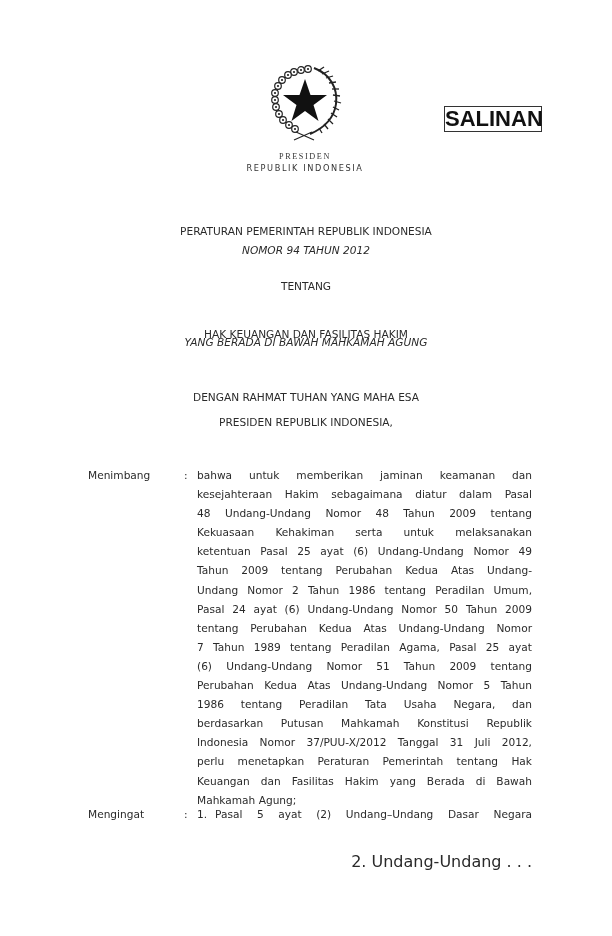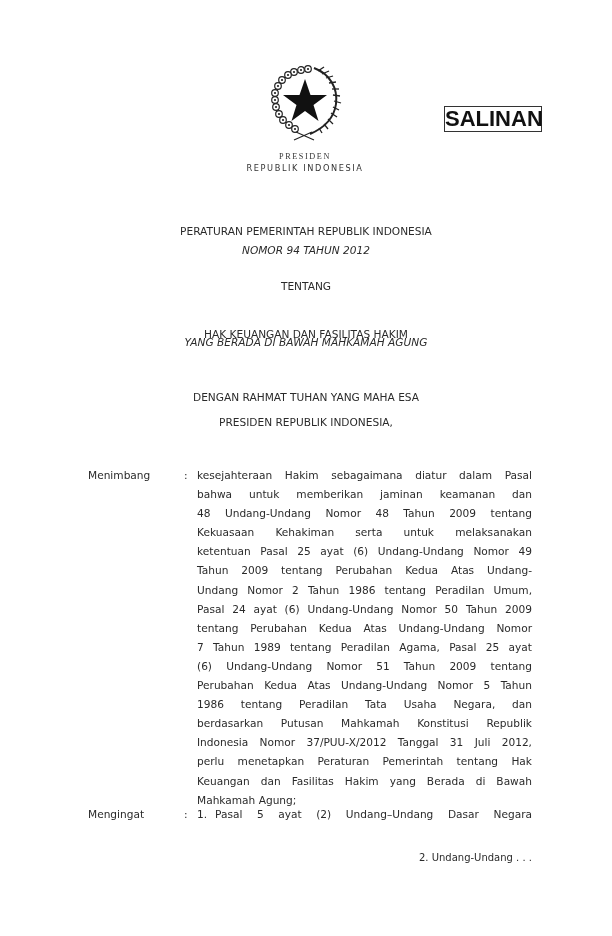--- a/index.html
+++ b/index.html
@@ -14,21 +14,21 @@
   .center { left: 0; width: 612px; text-align: center; font-size: 10.6px; color: #2a2a2a; }
   .label { left: 88px; font-size: 10.6px; color: #2a2a2a; }
   .colon { left: 184px; font-size: 10.6px; color: #2a2a2a; }
   .para { left: 197px; width: 335px; font-size: 10.6px; line-height: 19.1px; text-align: justify; color: #2a2a2a; }
   .para .ln { display: block; text-align: justify; text-align-last: justify; height: 19.1px; white-space: nowrap; }
   .para .ln.last { text-align-last: left; }
   .num { left: 197px; font-size: 10.6px; color: #2a2a2a; }
   .para2 { left: 215px; width: 317px; font-size: 10.6px; line-height: 19.1px; color: #2a2a2a; }
   .para2 .ln { display: block; text-align: justify; text-align-last: justify; height: 19.1px; white-space: nowrap; }
   .para2 .ln.last { text-align-last: left; }
-  .cont { right: 80px; font-size: 10px; color: #2a2a2a; }
+  .cont { right: 80px; font-size: 16px; color: #2a2a2a; }
 </style>
 </head>
 <body>
 
 <div class="abs emblem">
   <svg width="80" height="80" viewBox="0 0 80 80">
 
     <g fill="#fff" stroke="#222" stroke-width="1.2">
       <circle cx="44" cy="7" r="3.3"></circle>
         <circle cx="37" cy="8" r="3.3"></circle>
@@ -92,22 +92,22 @@
 <div class="abs center" style="top:280px;">TENTANG</div>
 <div class="abs center" style="top:310px;margin-top:18px;">HAK KEUANGAN DAN FASILITAS HAKIM</div>
 <div class="abs center" style="top:336px;font-style:italic;">YANG BERADA DI BAWAH MAHKAMAH AGUNG</div>
 
 <div class="abs center" style="top:391px;">DENGAN RAHMAT TUHAN YANG MAHA ESA</div>
 <div class="abs center" style="top:416px;">PRESIDEN REPUBLIK INDONESIA,</div>
 
 <div class="abs label" style="top:469px;">Menimbang</div>
 <div class="abs colon" style="top:469px;">:</div>
 <div class="abs para" style="top:466px;">
+  <span class="ln">bahwa untuk memberikan jaminan keamanan dan</span>
   <span class="ln">kesejahteraan Hakim sebagaimana diatur dalam Pasal</span>
-  <span class="ln">bahwa untuk memberikan jaminan keamanan dan</span>
   <span class="ln">48 Undang-Undang Nomor 48 Tahun 2009 tentang</span>
   <span class="ln">Kekuasaan Kehakiman serta untuk melaksanakan</span>
   <span class="ln">ketentuan Pasal 25 ayat (6) Undang-Undang Nomor 49</span>
   <span class="ln">Tahun 2009 tentang Perubahan Kedua Atas Undang-</span>
   <span class="ln">Undang Nomor 2 Tahun 1986 tentang Peradilan Umum,</span>
   <span class="ln">Pasal 24 ayat (6) Undang-Undang Nomor 50 Tahun 2009</span>
   <span class="ln">tentang Perubahan Kedua Atas Undang-Undang Nomor</span>
   <span class="ln">7 Tahun 1989 tentang Peradilan Agama, Pasal 25 ayat</span>
   <span class="ln">(6) Undang-Undang Nomor 51 Tahun 2009 tentang</span>
   <span class="ln">Perubahan Kedua Atas Undang-Undang Nomor 5 Tahun</span>

